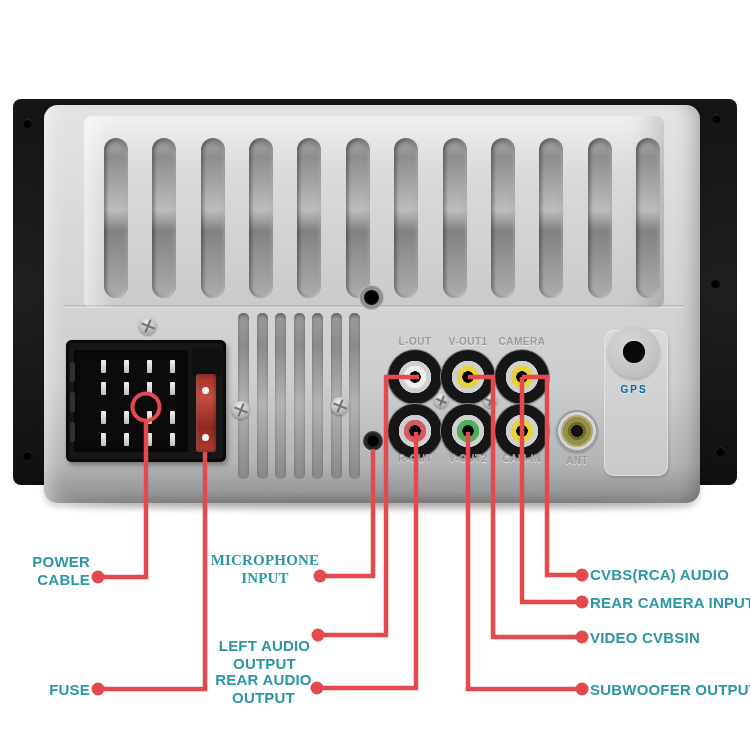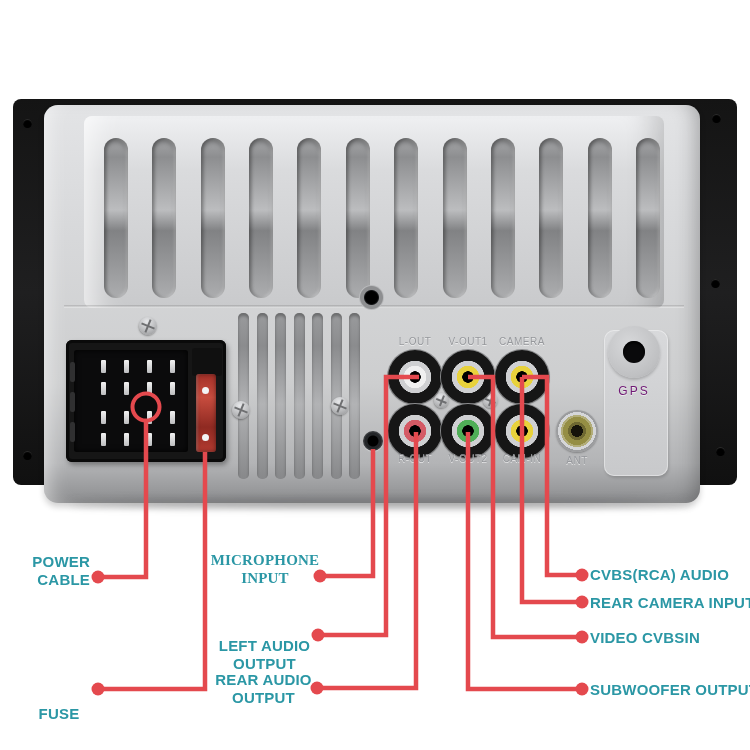--- a/index.html
+++ b/index.html
@@ -68,27 +68,27 @@
 
   
   .gps-plate{left:604px;top:330px;width:64px;height:146px;border-radius:10px;
     background:linear-gradient(180deg,#d8d9db,#c8c9cb);
     box-shadow:inset 0 0 0 1px rgba(255,255,255,.4), 1px 2px 3px rgba(0,0,0,.15);}
   .gps-boss{left:608px;top:326px;width:52px;height:52px;border-radius:50%;
     background:radial-gradient(circle at 40% 35%,#d7d8da,#bfc0c2 70%,#a7a8aa);box-shadow:0 2px 3px rgba(0,0,0,.2);}
   .gps-hole{left:623px;top:341px;width:22px;height:22px;border-radius:50%;background:#0a0a0b;box-shadow:inset 0 2px 3px #000;}
 
   
-  .engraved{color:#96989c;text-shadow:0 1px 0 rgba(255,255,255,.6);font-weight:normal;font-size:10px;letter-spacing:.5px;text-align:center;}
-  .gps-text{font-size:12px;letter-spacing:2px;color:#701a75;}
+  .engraved{color:#96989c;text-shadow:0 1px 0 rgba(255,255,255,.6);font-weight:bold;font-size:10px;letter-spacing:.5px;text-align:center;}
+  .gps-text{font-size:10px;letter-spacing:2px;color:#0369a1;}
 
   
   .co{color:#2b97a5;font-weight:bold;font-size:15px;line-height:17.5px;letter-spacing:.2px;}
   .co-power{left:28px;top:553px;width:62px;text-align:right;}
-  .co-fuse{left:28px;top:681px;width:62px;text-align:center;margin-top:24px;}
+  .co-fuse{left:28px;top:681px;width:62px;text-align:right;}
   .co-mic{left:206px;top:552px;width:118px;text-align:center;font-family:Liberation Serif, serif;}
   .co-laudio{left:207px;top:618px;width:115px;text-align:center;margin-top:19px;}
   .co-raudio{left:204px;top:671px;width:119px;text-align:center;}
   .co-right{white-space:nowrap;left:590px;}
   .co-cvbs{top:566px;} .co-rear{top:594px;} .co-video{top:629px;} .co-sub{top:681px;}
 
   svg.lines{left:0;top:0;width:750px;height:750px;pointer-events:none;}
 </style>
 </head>
 <body>

